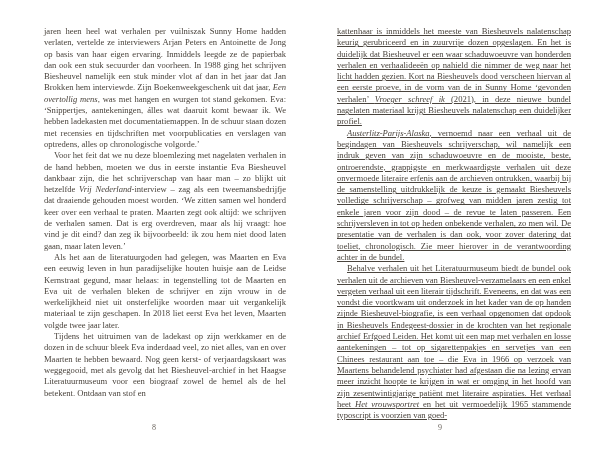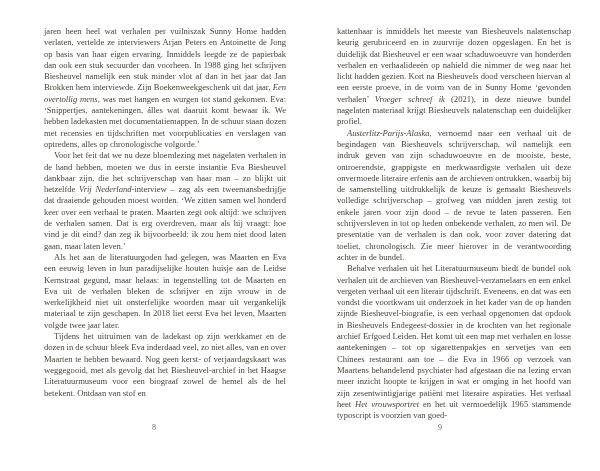--- a/index.html
+++ b/index.html
@@ -17,21 +17,21 @@
   .textblock {
     position: absolute;
     top: 26px;
     text-align: justify;
     color: #4a443d;
     font-size: 8.6px;
     line-height: 11.3px;
     letter-spacing: -0.02px;
   }
   .page.left  .textblock { left: 44px; width: 242px; }
-  .page.right .textblock { left: 37px; width: 234px; }
+  .page.right .textblock { left: 37px; width: 234px; text-decoration: underline; }
   .textblock p { margin: 0; padding: 0; }
   .textblock p.indent { text-indent: 10px; }
   .folio {
     position: absolute;
     top: 423px;
     font-size: 8px;
     color: #6e6861;
     width: 20px;
     text-align: center;
   }

